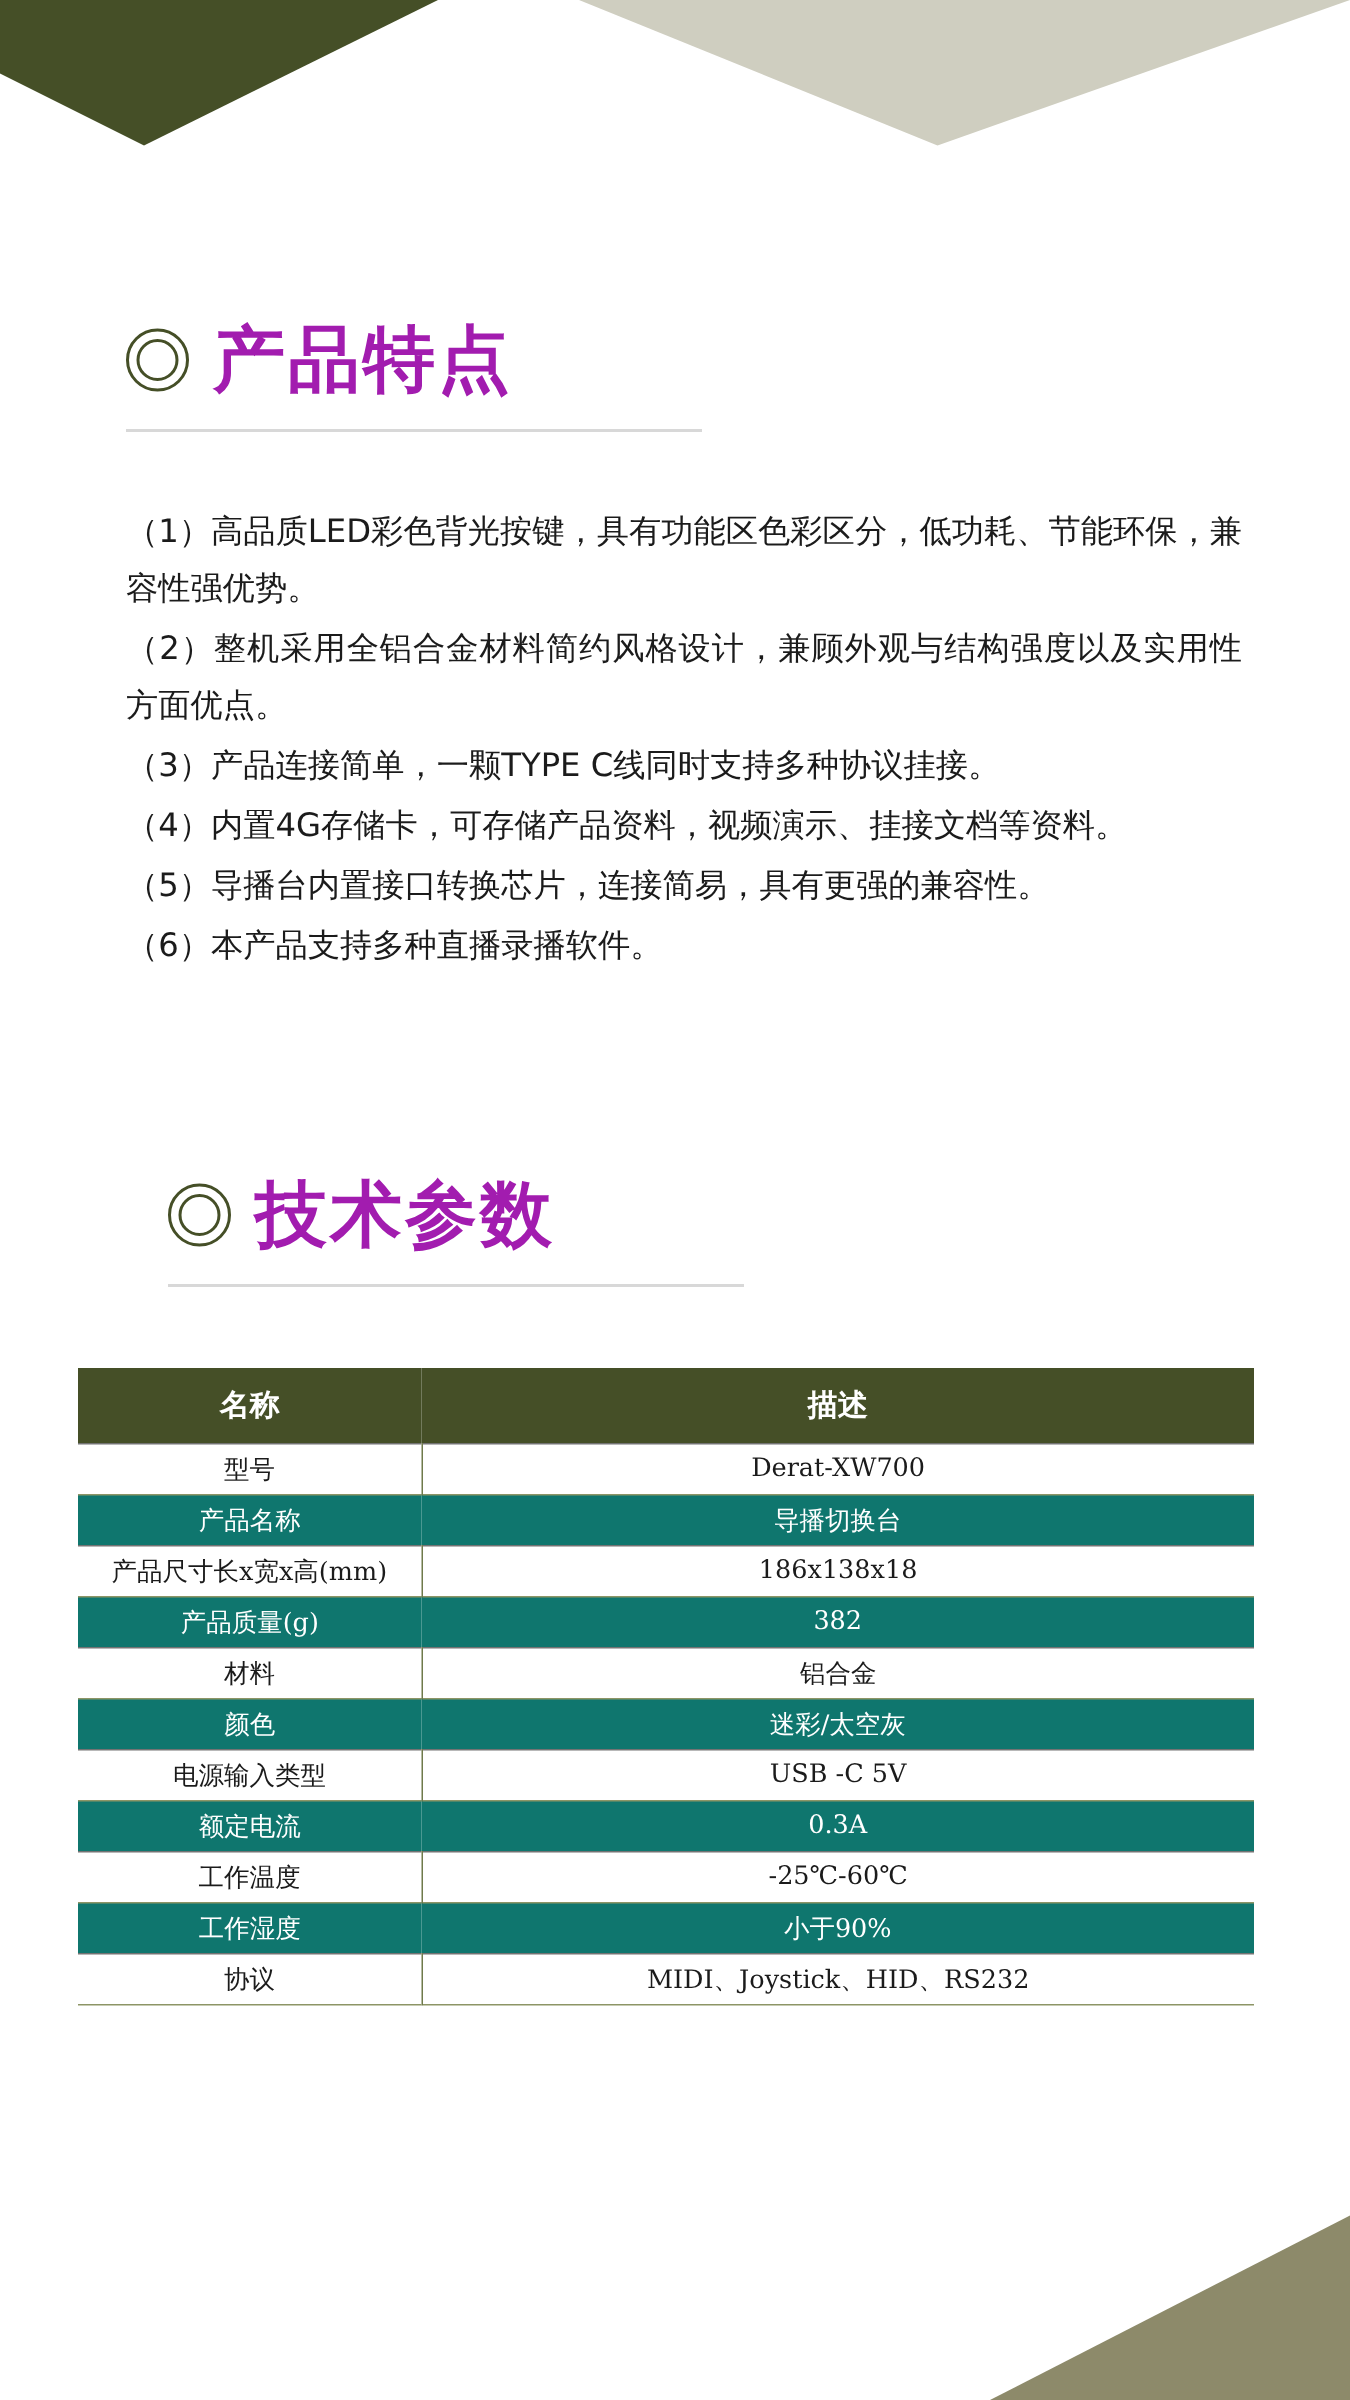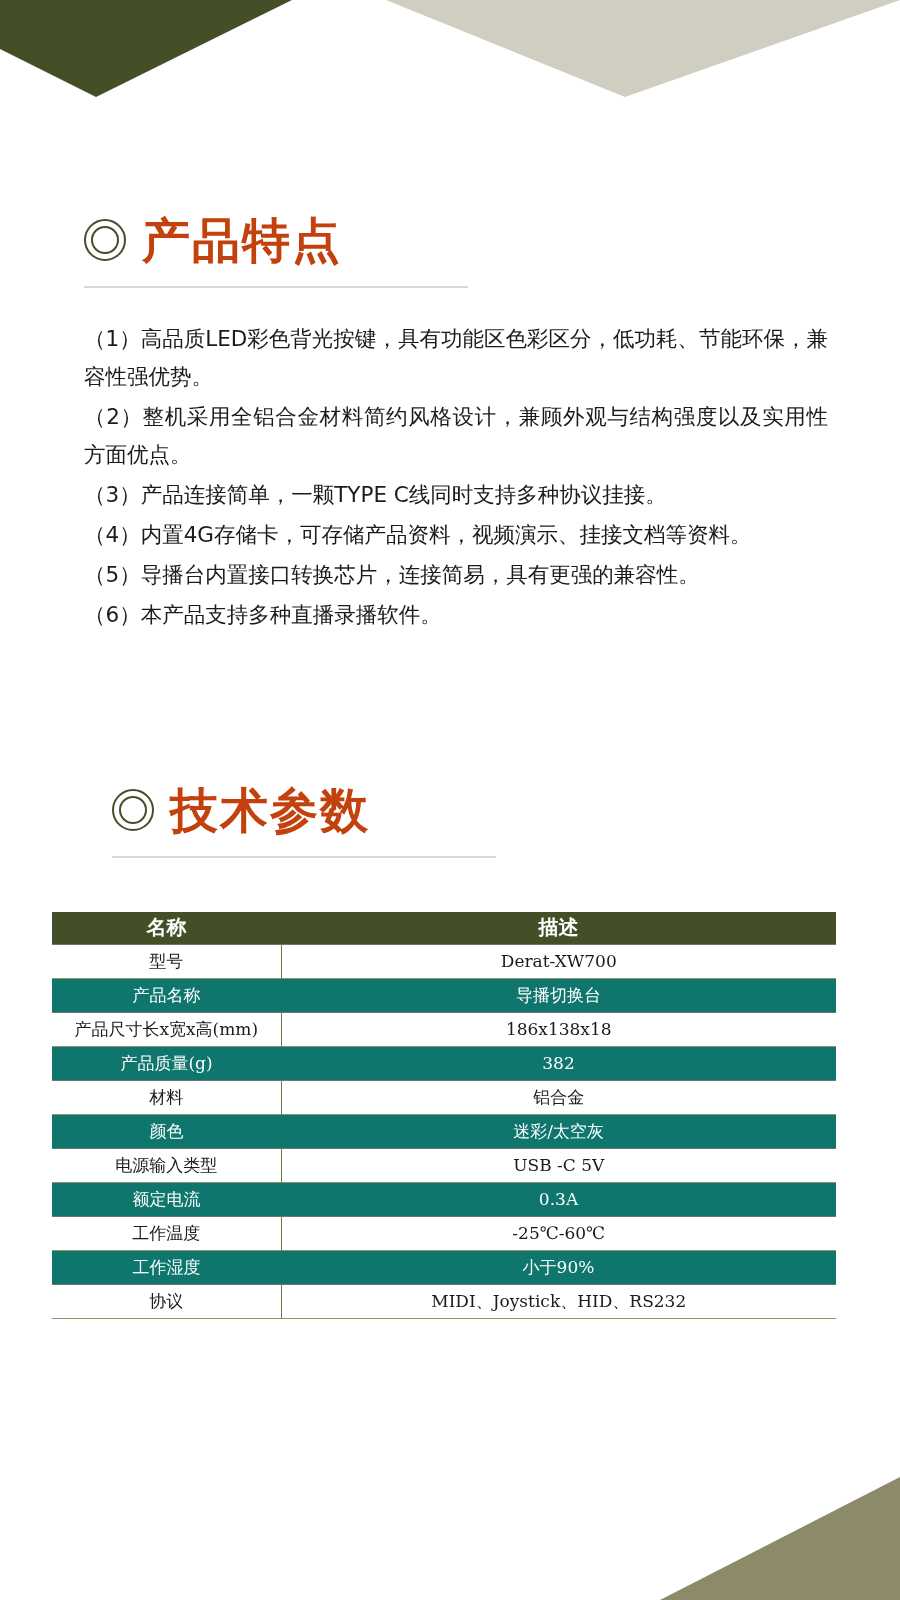--- a/index.html
+++ b/index.html
@@ -56,38 +56,38 @@
     right: 5px;
     bottom: 5px;
     border: 2.5px solid #454f27;
     border-radius: 50%;
   }
 
   .heading-text {
     font-family: "DejaVu Sans", "Liberation Sans", sans-serif;
     font-size: 48px;
     font-weight: bold;
-    color: #c2410c;
+    color: #a21caf;
     letter-spacing: 2px;
     line-height: 1;
   }
 
   .heading-rule {
     margin-left: 84px;
     width: 384px;
     height: 2px;
     background: #d8d8d8;
     margin-top: 14px;
   }
 
   
   .feature-list {
     padding-left: 84px;
     padding-right: 72px;
-    margin-top: 32px;
+    margin-top: 48px;
   }
 
   .feature-item {
     font-family: "DejaVu Sans", "Liberation Sans", sans-serif;
     font-size: 21.5px;
     color: #1b1b1b;
     line-height: 38px;
     margin-bottom: 2px;
     text-align: justify;
   }
@@ -111,21 +111,21 @@
     vertical-align: middle;
     font-weight: normal;
   }
 
   .spec-table col.c-name { width: 229px; }
   .spec-table col.c-desc { width: 555px; }
 
   .spec-table thead th {
     background: #454f27;
     color: #ffffff;
-    height: 32px;
+    height: 50px;
     font-size: 20px;
     font-weight: bold;
   }
 
   .spec-table tbody tr.row-dark td {
     background: #0f766e;
     color: #ffffff;
   }
 
   .spec-table tbody tr.row-light td {

